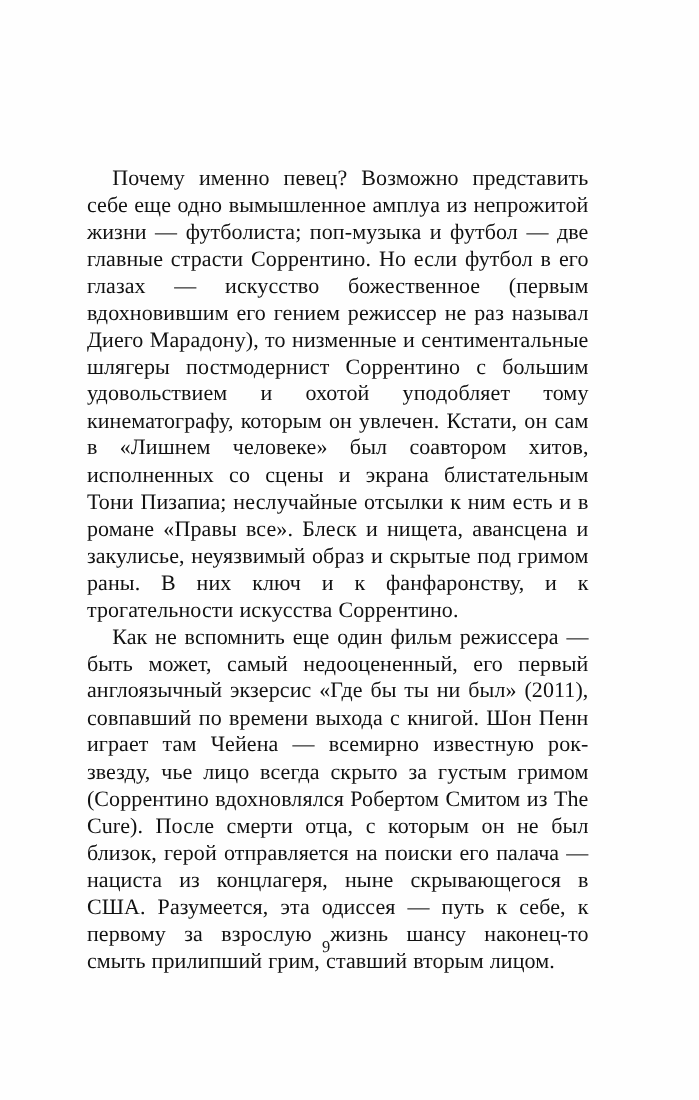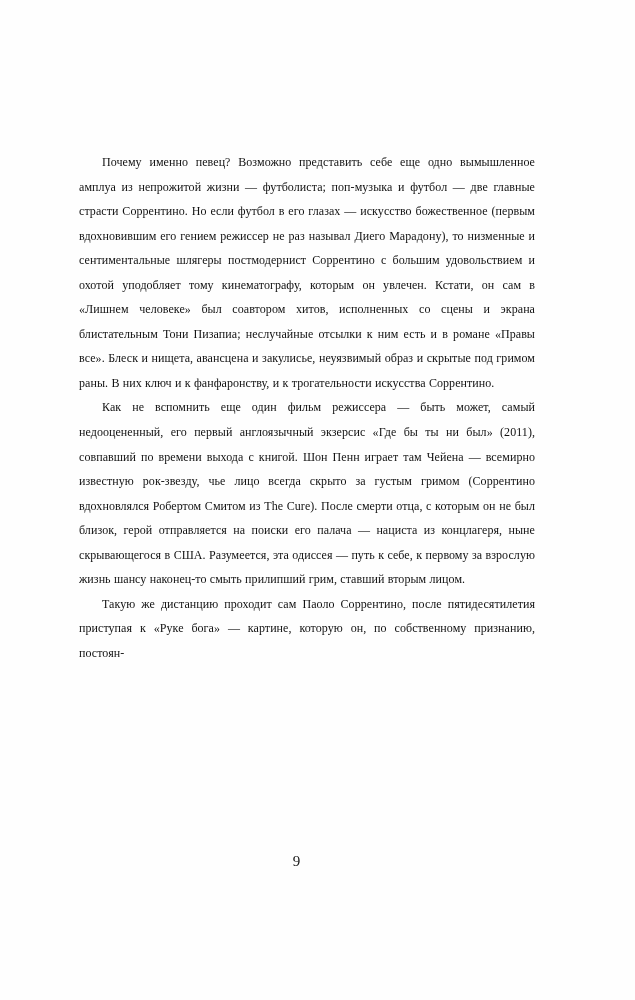--- a/index.html
+++ b/index.html
@@ -25,21 +25,21 @@
 
   .text-block {
     position: absolute;
     left: 79px;
     top: 150px;
     width: 456px;
   }
 
   .para {
     margin: 0;
-    font-size: 12px;
+    font-size: 20px;
     line-height: 24.55px;
     text-align: justify;
     text-indent: 23px;
     hyphens: manual;
     word-spacing: 0.02em;
     letter-spacing: 0.005em;
     color: #111111;
   }
 
   .para + .para {
@@ -61,18 +61,17 @@
   }
 </style>
 </head>
 <body>
 
 <div class="page">
 
   <div class="text-block">
     <p class="para">Почему именно певец? Возможно представить себе еще одно вымышленное амплуа из непрожитой жиз­ни — футболиста; поп-музыка и футбол — две главные страсти Соррентино. Но если футбол в его глазах — ис­кусство божественное (первым вдохновившим его гени­ем режиссер не раз называл Диего Марадону), то низ­менные и сентиментальные шлягеры постмодернист Соррентино с большим удовольствием и охотой уподо­бляет тому кинематографу, которым он увлечен. Кста­ти, он сам в «Лишнем человеке» был соавтором хитов, исполненных со сцены и экрана блистательным Тони Пизапиа; неслучайные отсылки к ним есть и в романе «Правы все». Блеск и нищета, авансцена и закулисье, неуязвимый образ и скрытые под гримом раны. В них ключ и к фанфаронству, и к трогательности искусства Соррентино.</p>
     <p class="para">Как не вспомнить еще один фильм режиссера — быть может, самый недооцененный, его первый англоязычный экзерсис «Где бы ты ни был» (2011), совпавший по вре­мени выхода с книгой. Шон Пенн играет там Чейена — всемирно известную рок-звезду, чье лицо всегда скрыто за густым гримом (Соррентино вдохновлялся Робер­том Смитом из The Cure). После смерти отца, с кото­рым он не был близок, герой отправляется на поиски его палача — нациста из концлагеря, ныне скрывающегося в США. Разумеется, эта одиссея — путь к себе, к перво­му за взрослую жизнь шансу наконец-то смыть прилип­ший грим, ставший вторым лицом.</p>
-    <p class="para">Такую же дистанцию проходит сам Паоло Соррентино, после пятидесятилетия приступая к «Руке бога» — карти­не, которую он, по собственному признанию, постоян-</p>
   </div>
 
   <div class="folio">9</div>
 
 </div>
 
 </body></html>

